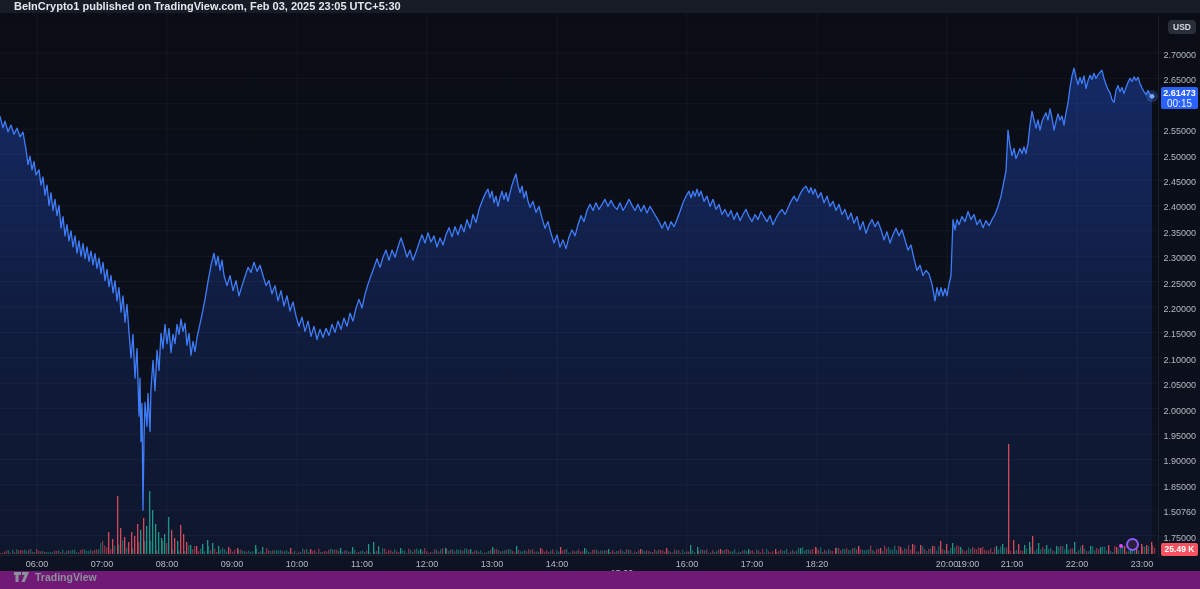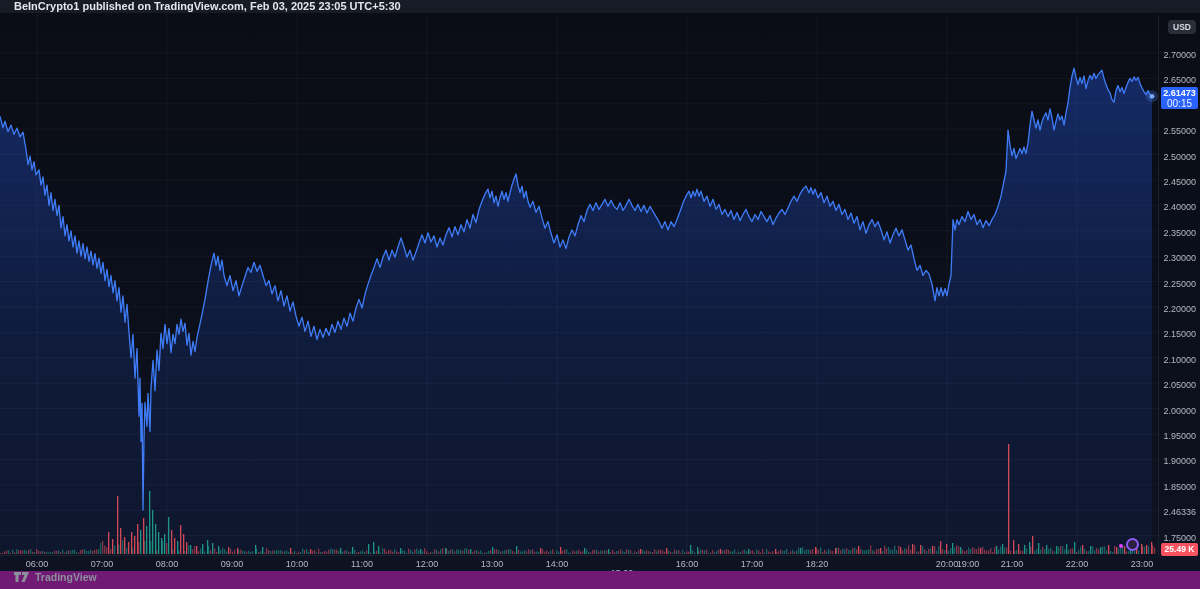--- a/index.html
+++ b/index.html
@@ -725,21 +725,21 @@
         <div class="price-tick" style="top: 243.2px;">2.30000</div>
         <div class="price-tick" style="top: 268.6px;">2.25000</div>
         <div class="price-tick" style="top: 294px;">2.20000</div>
         <div class="price-tick" style="top: 319.4px;">2.15000</div>
         <div class="price-tick" style="top: 344.8px;">2.10000</div>
         <div class="price-tick" style="top: 370.2px;">2.05000</div>
         <div class="price-tick" style="top: 395.6px;">2.00000</div>
         <div class="price-tick" style="top: 421px;">1.95000</div>
         <div class="price-tick" style="top: 446.4px;">1.90000</div>
         <div class="price-tick" style="top: 471.8px;">1.85000</div>
-        <div class="price-tick" style="top: 497.2px;">2.46336</div>
+        <div class="price-tick" style="top: 497.2px;">1.50760</div>
         <div class="price-tick" style="top: 522.6px;">1.75000</div>
       </div>
     <div class="price-badge" id="price-badge" style="top: 72px;">
       <div class="p">2.61473</div>
       <div class="c">00:15</div>
     </div>
     <div class="vol-badge">25.49 K</div>
   </div>
 
   <div class="time-axis">

